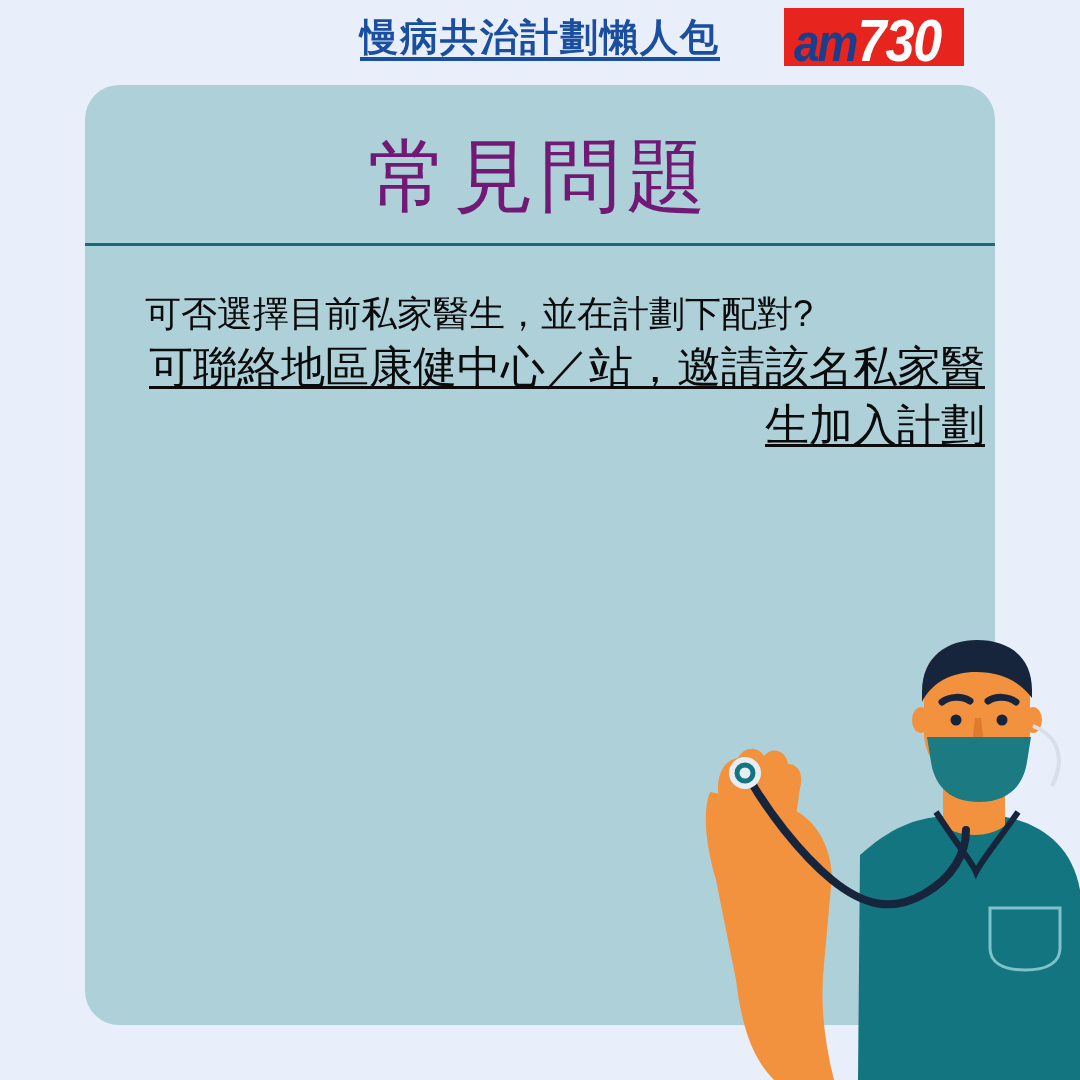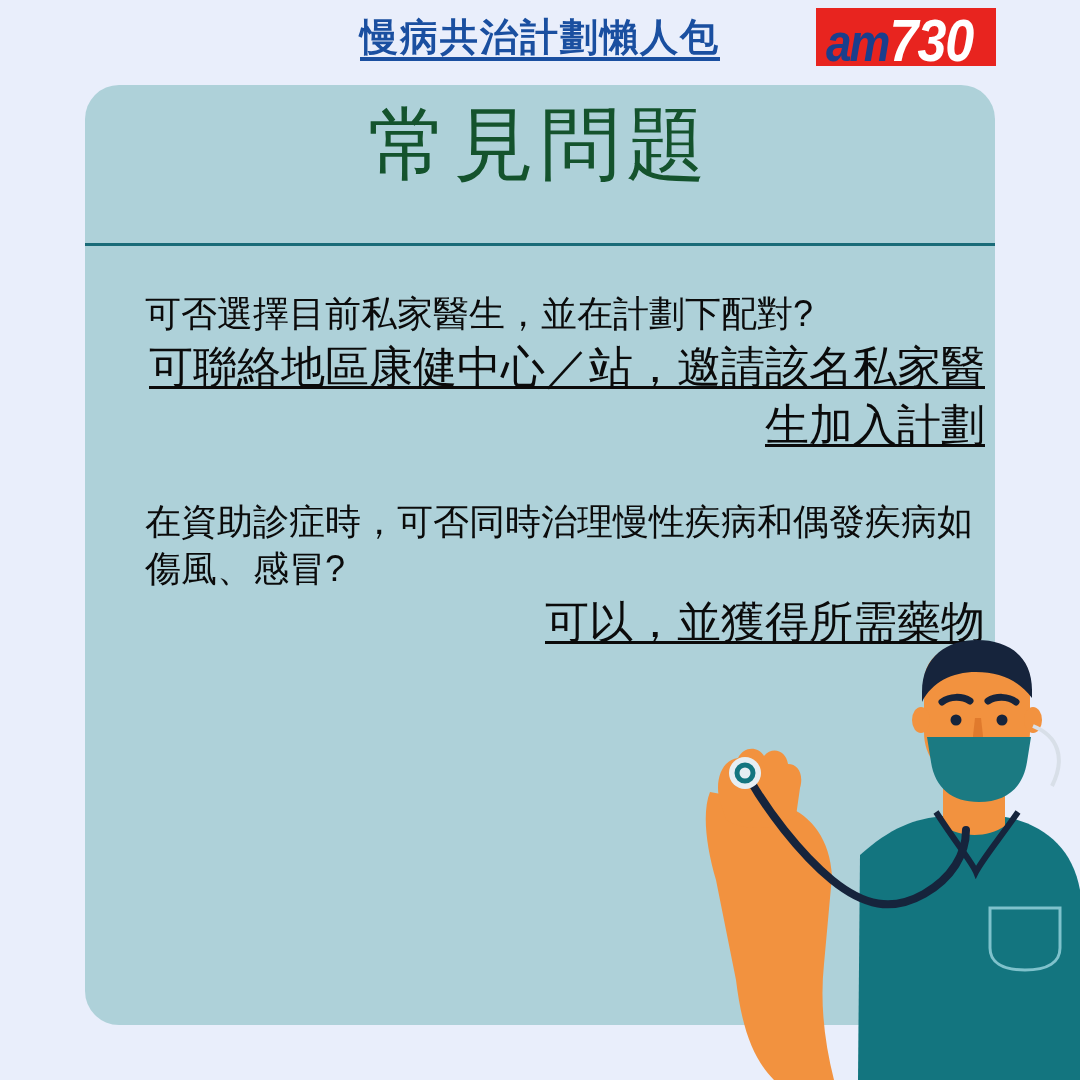--- a/index.html
+++ b/index.html
@@ -14,21 +14,20 @@
     overflow: hidden;
     position: relative;
   }
 
   
   #top-bar {
     position: absolute;
     left: 0; top: 0;
     width: 976px;
     height: 85px;
-    padding-left: 32px;
   }
   #headline {
     position: absolute;
     left: 0;
     top: 12px;
     width: 1080px;
     text-align: center;
     font-size: 38px;
     font-weight: bold;
     color: #1a4fa0;
@@ -76,25 +75,25 @@
     left: 85px;
     top: 85px;
     width: 910px;
     height: 940px;
     background: #aed1d9;
     border-radius: 34px;
   }
   #card-heading {
     position: absolute;
     left: 0;
-    top: 20px;
+    top: 52px;
     width: 910px;
     text-align: center;
     font-size: 80px;
-    color: #14532d;
+    color: #701a75;
     letter-spacing: 6px;
     line-height: 1;
   }
   #card-divider {
     position: absolute;
     left: 0;
     top: 158px;
     width: 910px;
     height: 3px;
     background: #1a6b78;
@@ -150,24 +149,20 @@
   <div id="card-heading">常見問題</div>
   <div id="card-divider"></div>
 
   <div id="faq-body">
 
     <div class="faq-block">
       <div class="faq-q">可否選擇目前私家醫生，並在計劃下配對?</div>
       <div class="faq-a">可聯絡地區康健中心／站，邀請該名私家醫生加入計劃</div>
     </div>
 
-    <div class="faq-block">
-      <div class="faq-q">在資助診症時，可否同時治理慢性疾病和偶發疾病如傷風、感冒?</div>
-      <div class="faq-a">可以，並獲得所需藥物</div>
-    </div>
 
   </div>
 </div>
 
 <svg id="doctor" viewBox="0 0 380 440">
 
   <path d="M160 215 C190 188 215 178 245 176 L300 176 C340 182 372 205 380 250 L380 440 L158 440 Z" fill="#13757f"></path>
 
   <path d="M243 140 L305 140 L305 186 C287 198 262 198 243 186 Z" fill="#f2923f"></path>
 

